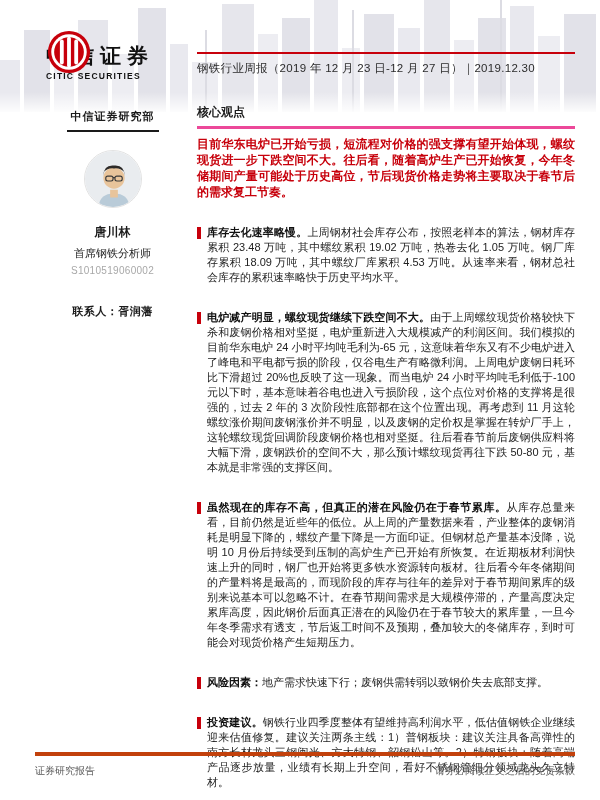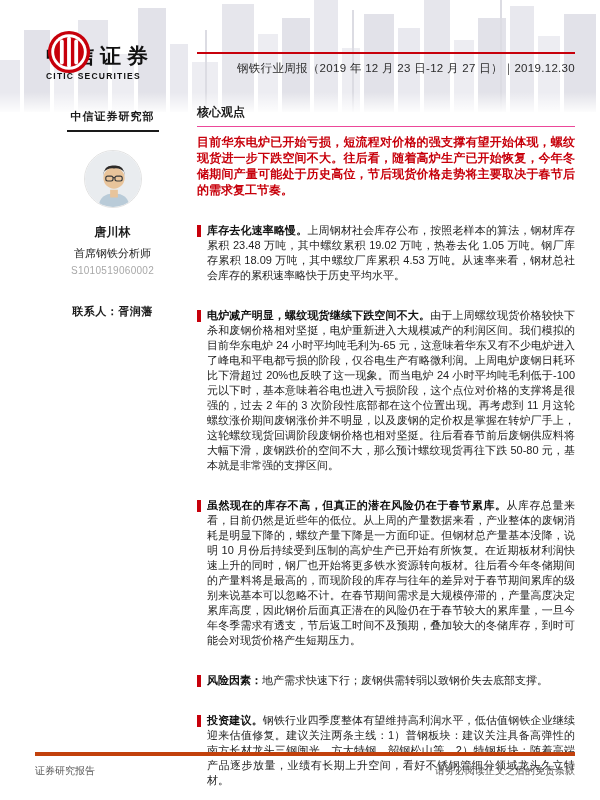--- a/index.html
+++ b/index.html
@@ -16,34 +16,34 @@
   .banner .fade { position:absolute; bottom:0; left:0; width:100%; height:26px;
     background:linear-gradient(to bottom, rgba(255,255,255,0), #ffffff 85%); }
   .logo-block { position:absolute; top:42px; left:46px; display:flex; align-items:center; gap:8px; }
   .logo-mark { width:46px; height:46px; }
   .logo-text-cn { font-size:21px; font-weight:bold; letter-spacing:6px; color:#111;
     font-family:"Liberation Serif","DejaVu Serif",serif; white-space:nowrap; }
   .logo-text-en { font-size:8.5px; font-weight:bold; color:#111; letter-spacing:1.2px; margin-top:1px; }
   .head-right { position:absolute; top:44px; left:197px; width:378px; }
   .report-title { color:var(--accent); font-size:17px; font-weight:bold; letter-spacing:0.5px; white-space:nowrap; }
   .title-rule { border:none; border-top:2px solid var(--accent); margin-top:8px; }
-  .report-subtitle { margin-top:7px; font-size:11.5px; color:#2b2b2b; letter-spacing:0.3px;margin-left:40px; }
+  .report-subtitle { margin-top:7px; font-size:11.5px; color:#2b2b2b; letter-spacing:0.3px; }
   
   .sidebar { position:absolute; top:106px; left:35px; width:155px; text-align:center; }
   .dept { display:inline-block; font-size:11px; font-weight:bold; padding:0 4px 6px 4px;
     border-bottom:2px solid #1a1a1a; letter-spacing:1px; }
   .avatar-wrap { margin:18px auto 10px auto; width:58px; height:58px; border-radius:50%;
     overflow:hidden; border:1px solid #e2e2e2; }
   .analyst-name { font-size:12px; font-weight:bold; margin-top:16px; }
   .analyst-title { font-size:11px; margin-top:5px; color:#222; }
   .analyst-license { font-size:10px; margin-top:4px; color:#a8a8a8; letter-spacing:0.3px; }
   .contact { font-size:11px; font-weight:bold; margin-top:28px; letter-spacing:0.5px; }
   
   .main { position:absolute; top:104px; left:197px; width:378px; }
-  .core-title { font-size:12px; font-weight:bold; padding-bottom:5px; border-bottom:1px solid #ec4899; }
+  .core-title { font-size:12px; font-weight:bold; padding-bottom:5px; border-bottom:3px solid #ec4899; }
   .highlight { margin-top:7px; color:var(--accent); font-weight:bold; font-size:12px;
     line-height:16px; text-align:justify; }
   .bullet { display:flex; margin-top:25px; }
   .bullet .bar { flex:0 0 4px; width:4px; height:12px; background:var(--accent); margin:2px 6px 0 0; }
   .bullet .btext { flex:1; font-size:11px; line-height:15px; text-align:justify; color:#222; }
   .bullet .lead { font-weight:bold; color:#111; }
   
   .footer { position:absolute; left:35px; right:25px; bottom:22px;
     border-top:4px solid #c2410c; padding-top:8px;
     display:flex; justify-content:space-between; font-size:10px; color:#555; }

